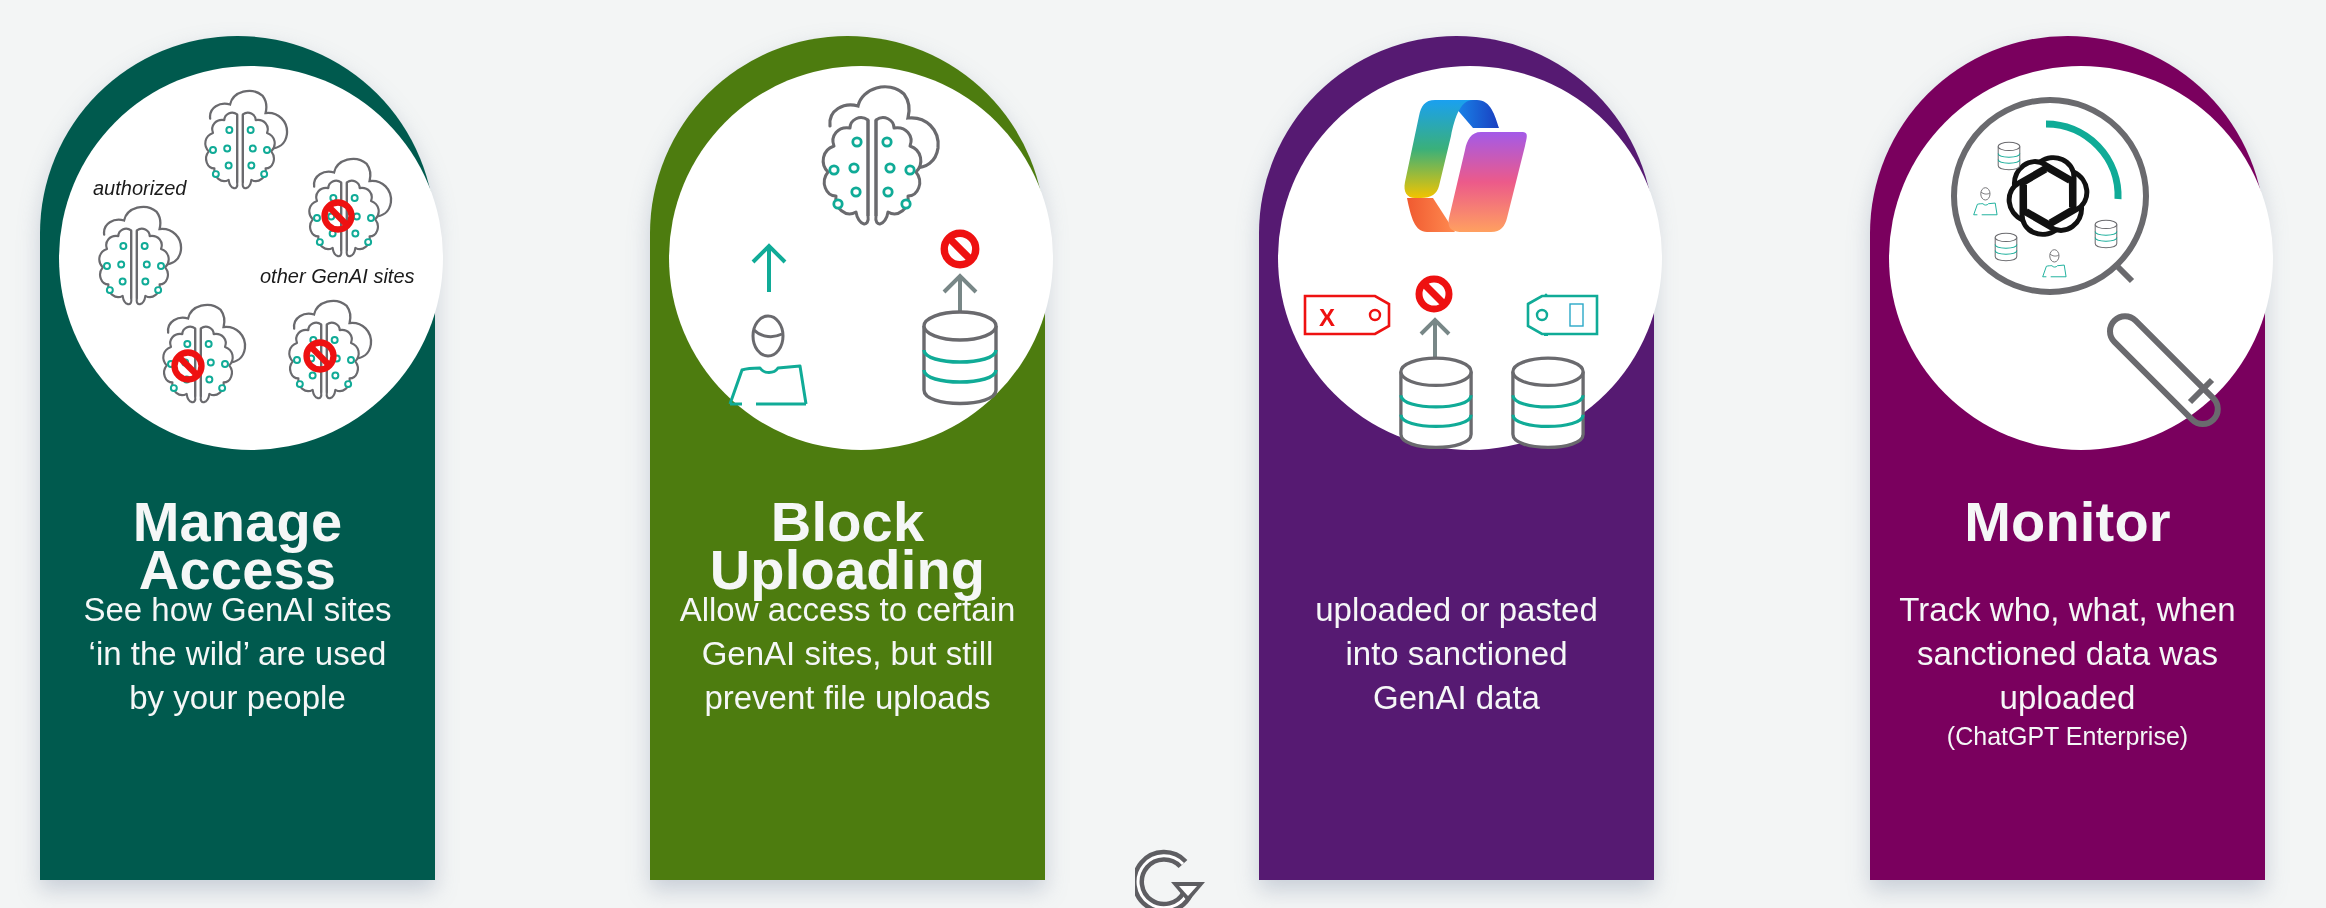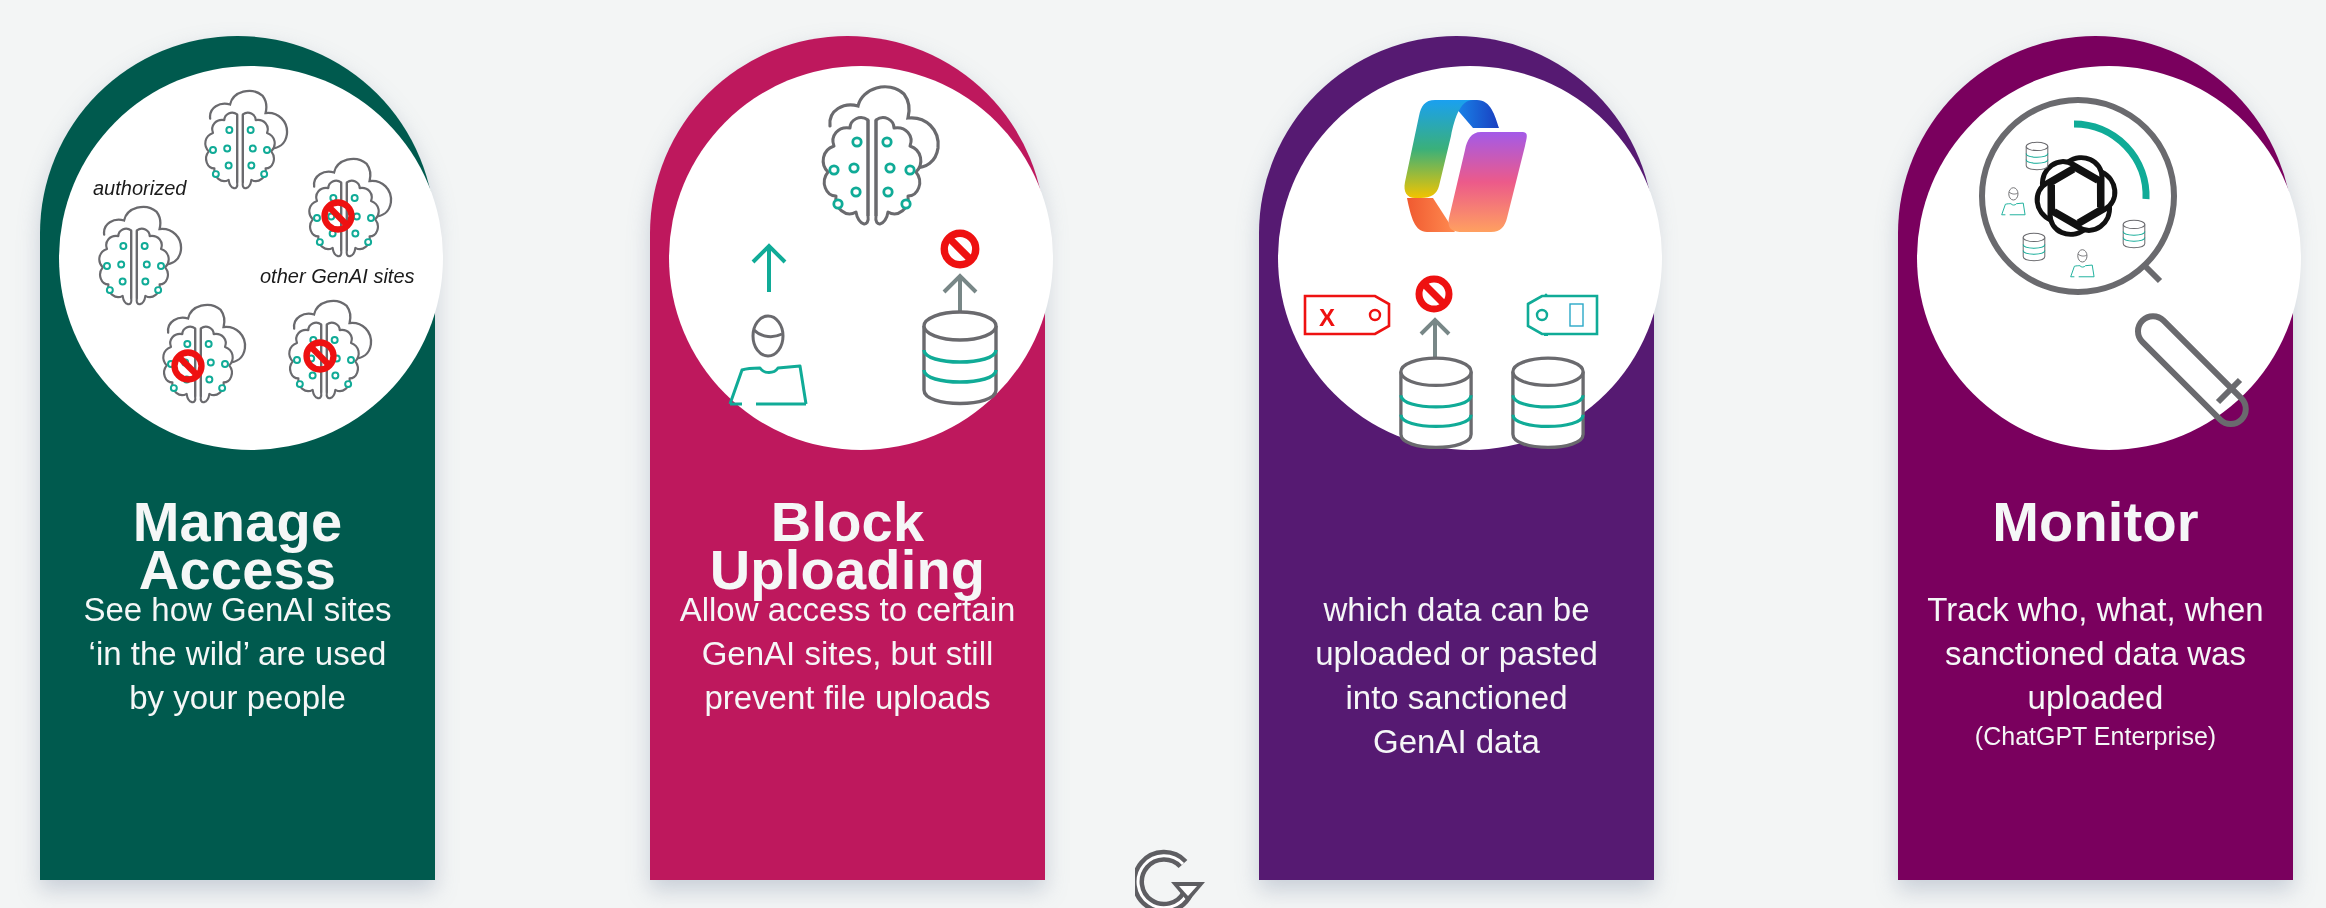--- a/index.html
+++ b/index.html
@@ -108,21 +108,21 @@
     <text x="220" y="247" font-family="Liberation Sans, sans-serif" font-style="italic" font-size="20" fill="#1a1a1a">other GenAI sites</text>
   </svg>
   <div class="title">Manage Access</div>
   <div class="body">
     <div>See how GenAI sites</div>
     <div>‘in the wild’ are used</div>
     <div>by your people</div>
   </div>
 </div>
 
-<div class="card" style="left:650px; background:#be185d;">
+<div class="card" style="left:650px; background:#4d7c0f;">
   <svg class="art" viewBox="0 0 422 430">
     <circle cx="211" cy="222" r="192" fill="#fff"></circle>
     <g>
         <use href="#brain-cloud" x="152" y="44" width="140" height="152"></use>
       </g>
     <g>
       <line x1="119" y1="256" x2="119" y2="212" stroke="#10ab97" stroke-width="4"></line>
       <polyline points="103,226 119,210 135,226" fill="none" stroke="#10ab97" stroke-width="4"></polyline>
     </g>
     <g>
@@ -198,28 +198,27 @@
     <g>
         <use href="#database" x="250" y="318" width="78" height="98"></use>
       </g>
     <g>
       <path d="M269 268 L 283 260 L 338 260 L 338 298 L 283 298 L 269 290 Z" fill="#fff" stroke="#10ab97" stroke-width="2.6"></path>
       <circle cx="283" cy="279" r="5" fill="none" stroke="#10ab97" stroke-width="2.4"></circle>
       <rect x="311" y="268" width="13" height="22" fill="none" stroke="#2aa8c8" stroke-width="1.4"></rect>
     </g>
   </svg>
   <div class="body">
-    <div>which data can be</div>
     <div>uploaded or pasted</div>
     <div>into sanctioned</div>
     <div>GenAI data</div>
   </div>
 </div>
 
-<div class="card" style="left:1870px; background:#7a005e;margin-left:28px;">
+<div class="card" style="left:1870px; background:#7a005e;">
   <svg class="art" viewBox="0 0 422 430">
     <circle cx="211" cy="222" r="192" fill="#fff"></circle>
     <g>
       <circle cx="180" cy="160" r="96" fill="#fff" stroke="#6a6a6e" stroke-width="6"></circle>
       <path d="M176 88 A 72 72 0 0 1 248 163" fill="none" stroke="#10ab97" stroke-width="7"></path>
       <line x1="246" y1="229" x2="262" y2="245" stroke="#6a6a6e" stroke-width="6"></line>
       <rect x="255" y="274" width="140" height="30" rx="15" ry="15" transform="rotate(45 255 274)" fill="none" stroke="#6a6a6e" stroke-width="6"></rect>
       <line x1="320" y1="366" x2="342" y2="344" stroke="#6a6a6e" stroke-width="6"></line>
     </g>
     <g transform="translate(178 160)" fill="none" stroke="#111" stroke-width="5">

